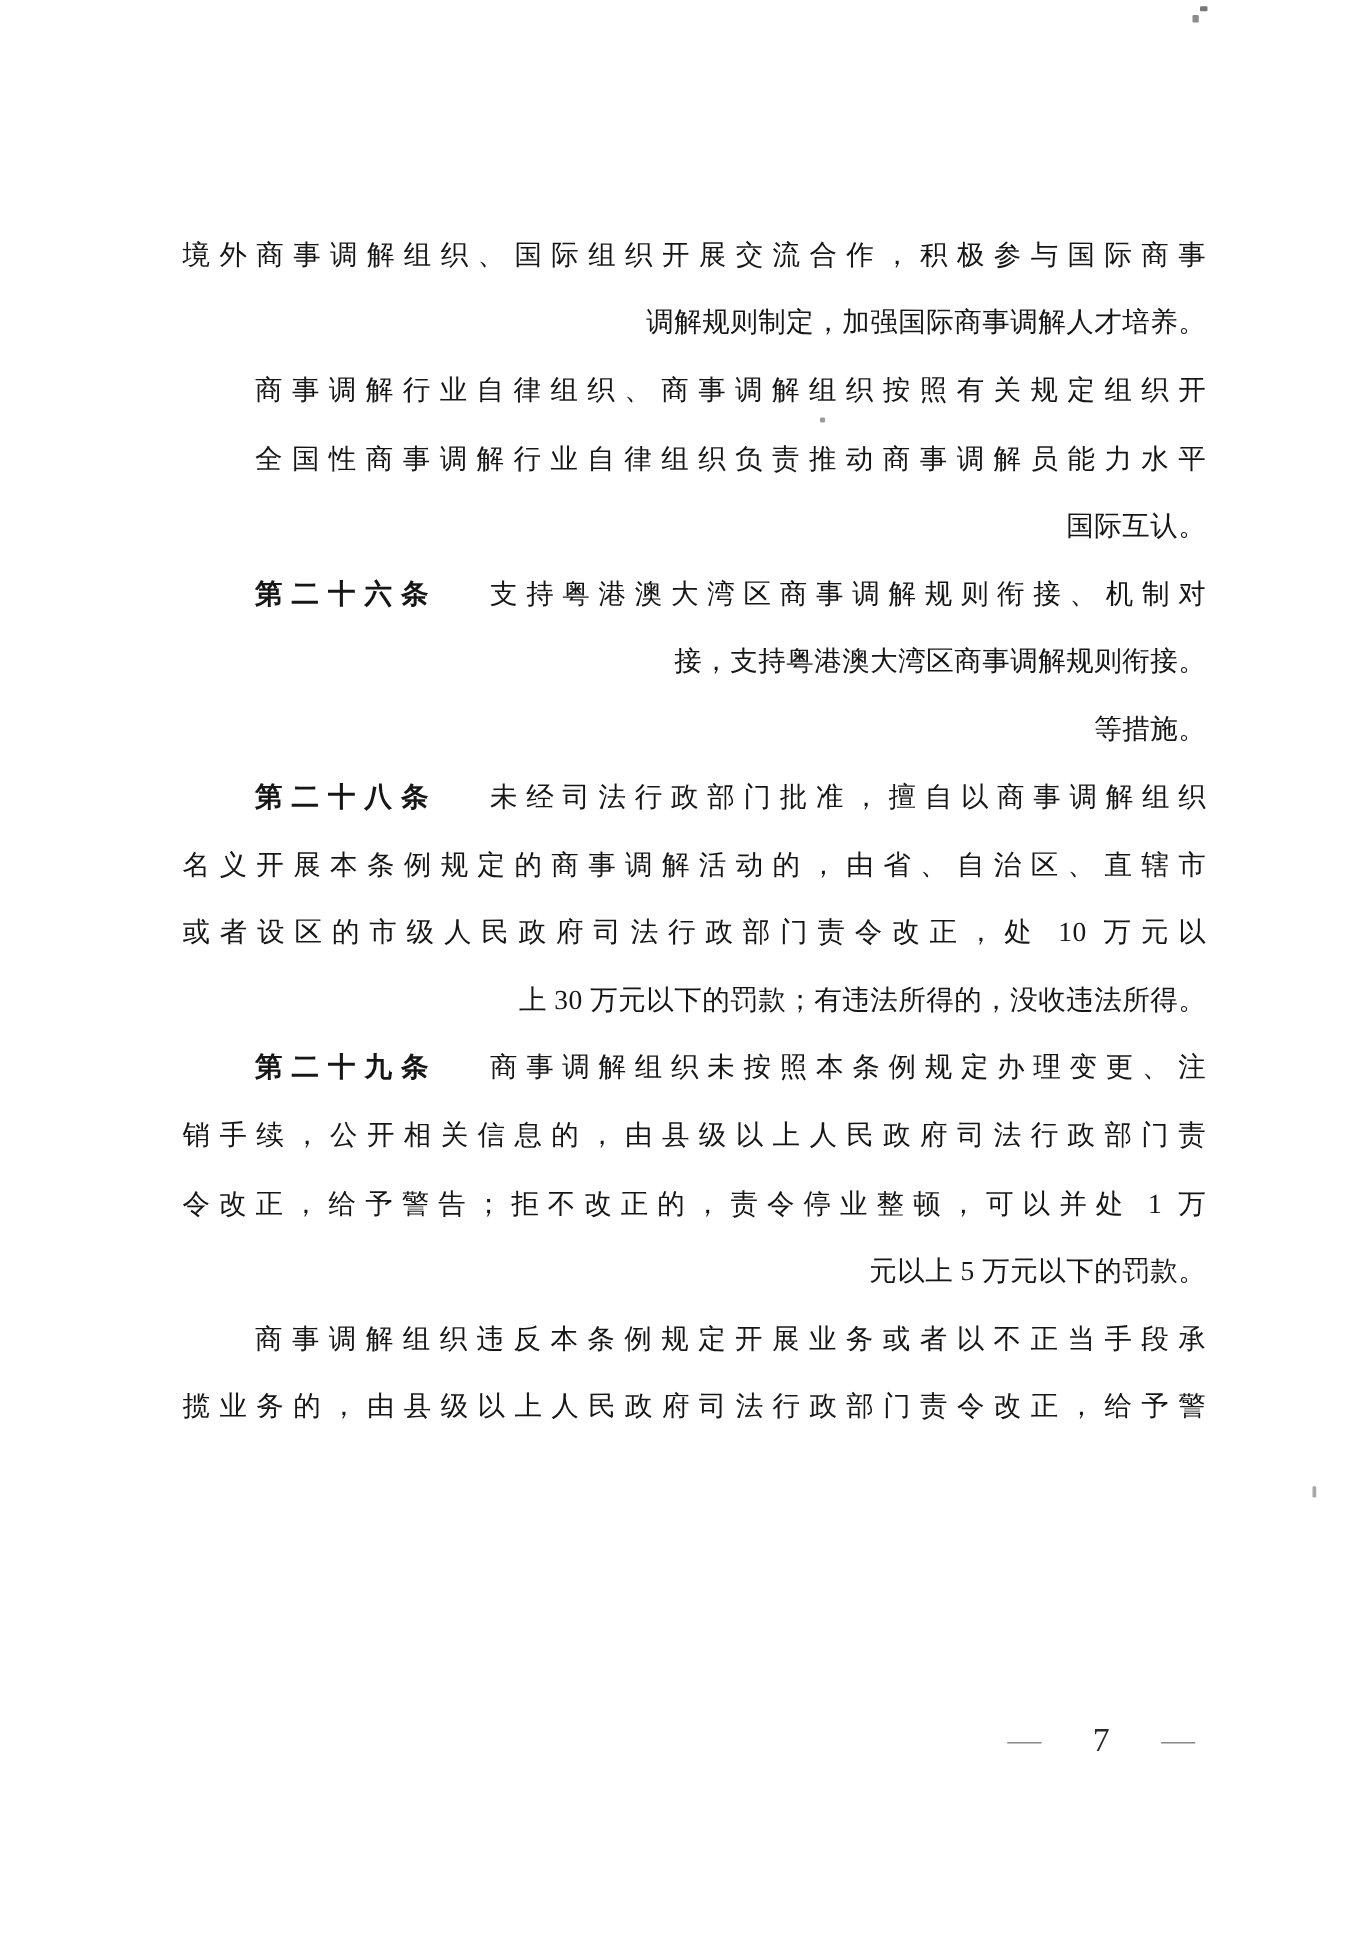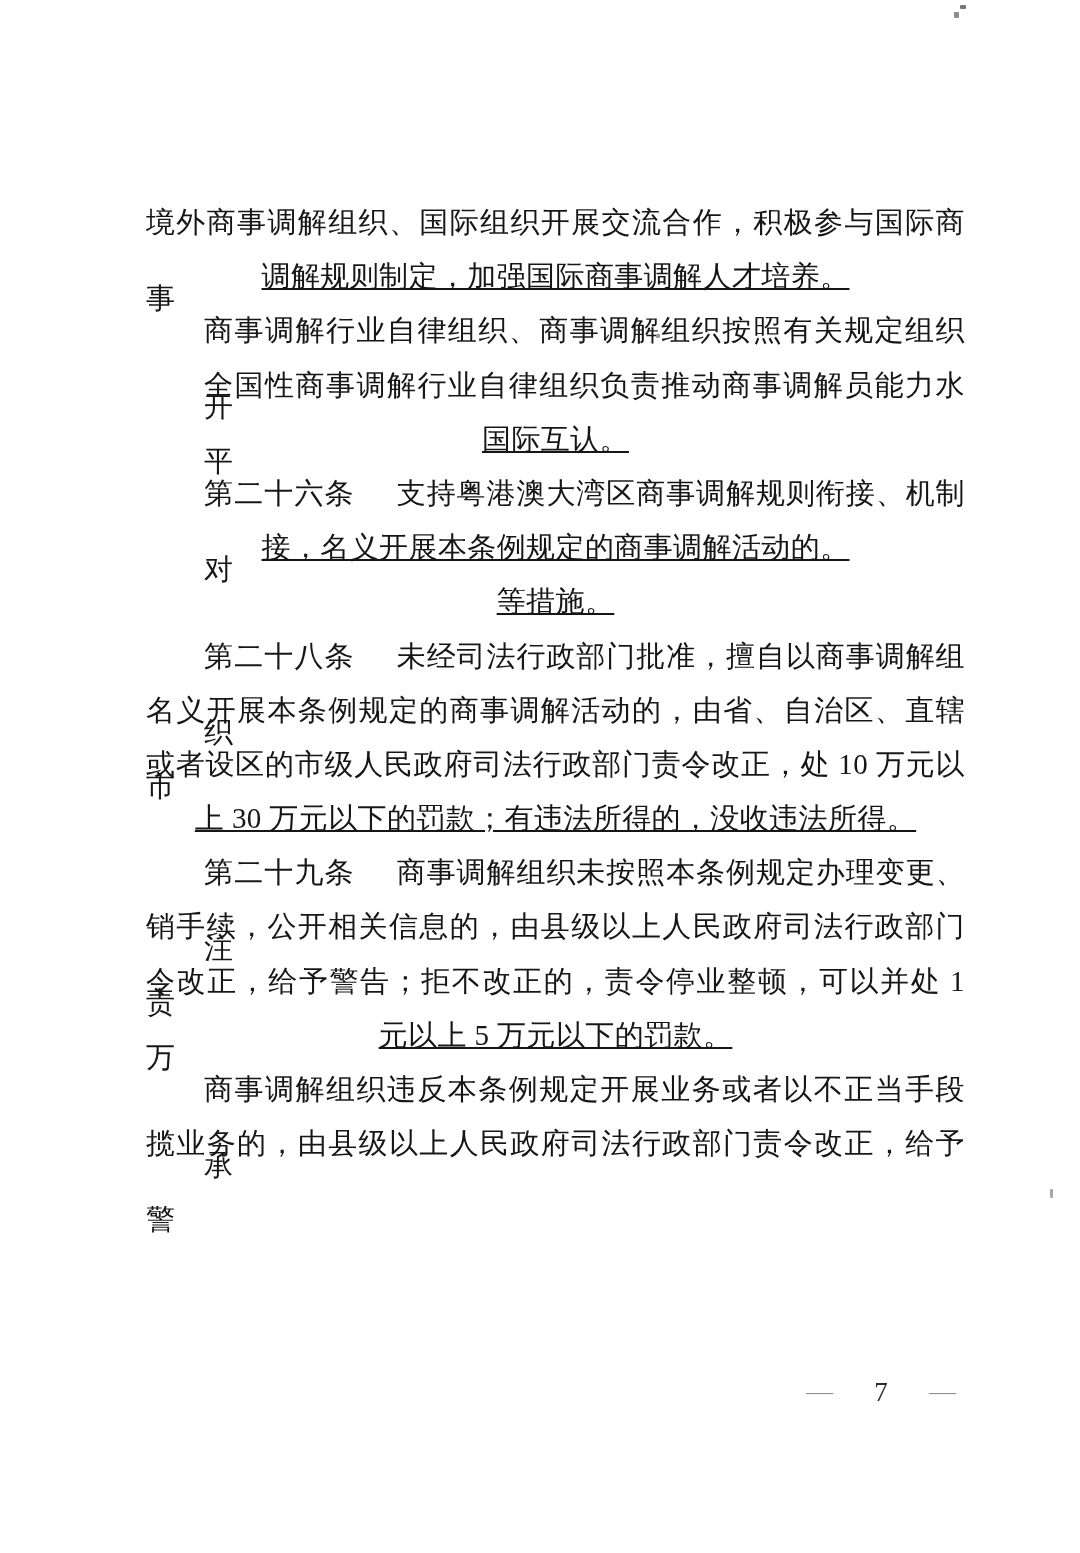--- a/index.html
+++ b/index.html
@@ -17,38 +17,37 @@
     color: #161616;
   }
   .text-block {
     position: absolute;
     left: 146px;
     top: 184px;
     width: 819px;
   }
   .line {
     height: 54.2px;
-    line-height: 76px;
-    font-size: 29px;
+    line-height: 40px;
+    font-size: 22px;
     letter-spacing: 0.4px;
   }
   .line.justify {
     text-align: justify;
     text-align-last: justify;
     text-justify: inter-character;
   }
   .line.left {
-    text-align: center;
-    text-decoration: underline;
+    text-align: right;
   }
   .line.indent {
     padding-left: 58px;
   }
   .article-no {
-    font-weight: 400;
+    font-weight: 700;
     letter-spacing: 0.6px;
     margin-right: 42px;
   }
   .page-number {
     position: absolute;
     left: 806px;
     top: 1372px;
     width: 150px;
     height: 40px;
     display: flex;
@@ -81,21 +80,21 @@
 
   <div class="text-block">
 
     <div class="line justify"><span>境外商事调解组织、国际组织开展交流合作，积极参与国际商事</span></div>
     <div class="line left"><span>调解规则制定，加强国际商事调解人才培养。</span></div>
     <div class="line justify indent"><span>商事调解行业自律组织、商事调解组织按照有关规定组织开</span></div>
     <div class="line justify indent"><span>全国性商事调解行业自律组织负责推动商事调解员能力水平</span></div>
     <div class="line left"><span>国际互认。</span></div>
 
     <div class="line justify indent"><span class="article-no">第二十六条</span><span>支持粤港澳大湾区商事调解规则衔接、机制对</span></div>
-    <div class="line left"><span>接，名义开展本条例规定的商事调解活动的。</span></div>
+    <div class="line left"><span>接，支持粤港澳大湾区商事调解规则衔接。</span></div>
 
     <div class="line left"><span>等措施。</span></div>
 
     <div class="line justify indent"><span class="article-no">第二十八条</span><span>未经司法行政部门批准，擅自以商事调解组织</span></div>
     <div class="line justify"><span>名义开展本条例规定的商事调解活动的，由省、自治区、直辖市</span></div>
     <div class="line justify"><span>或者设区的市级人民政府司法行政部门责令改正，处 10 万元以</span></div>
     <div class="line left"><span>上 30 万元以下的罚款；有违法所得的，没收违法所得。</span></div>
 
     <div class="line justify indent"><span class="article-no">第二十九条</span><span>商事调解组织未按照本条例规定办理变更、注</span></div>
     <div class="line justify"><span>销手续，公开相关信息的，由县级以上人民政府司法行政部门责</span></div>

